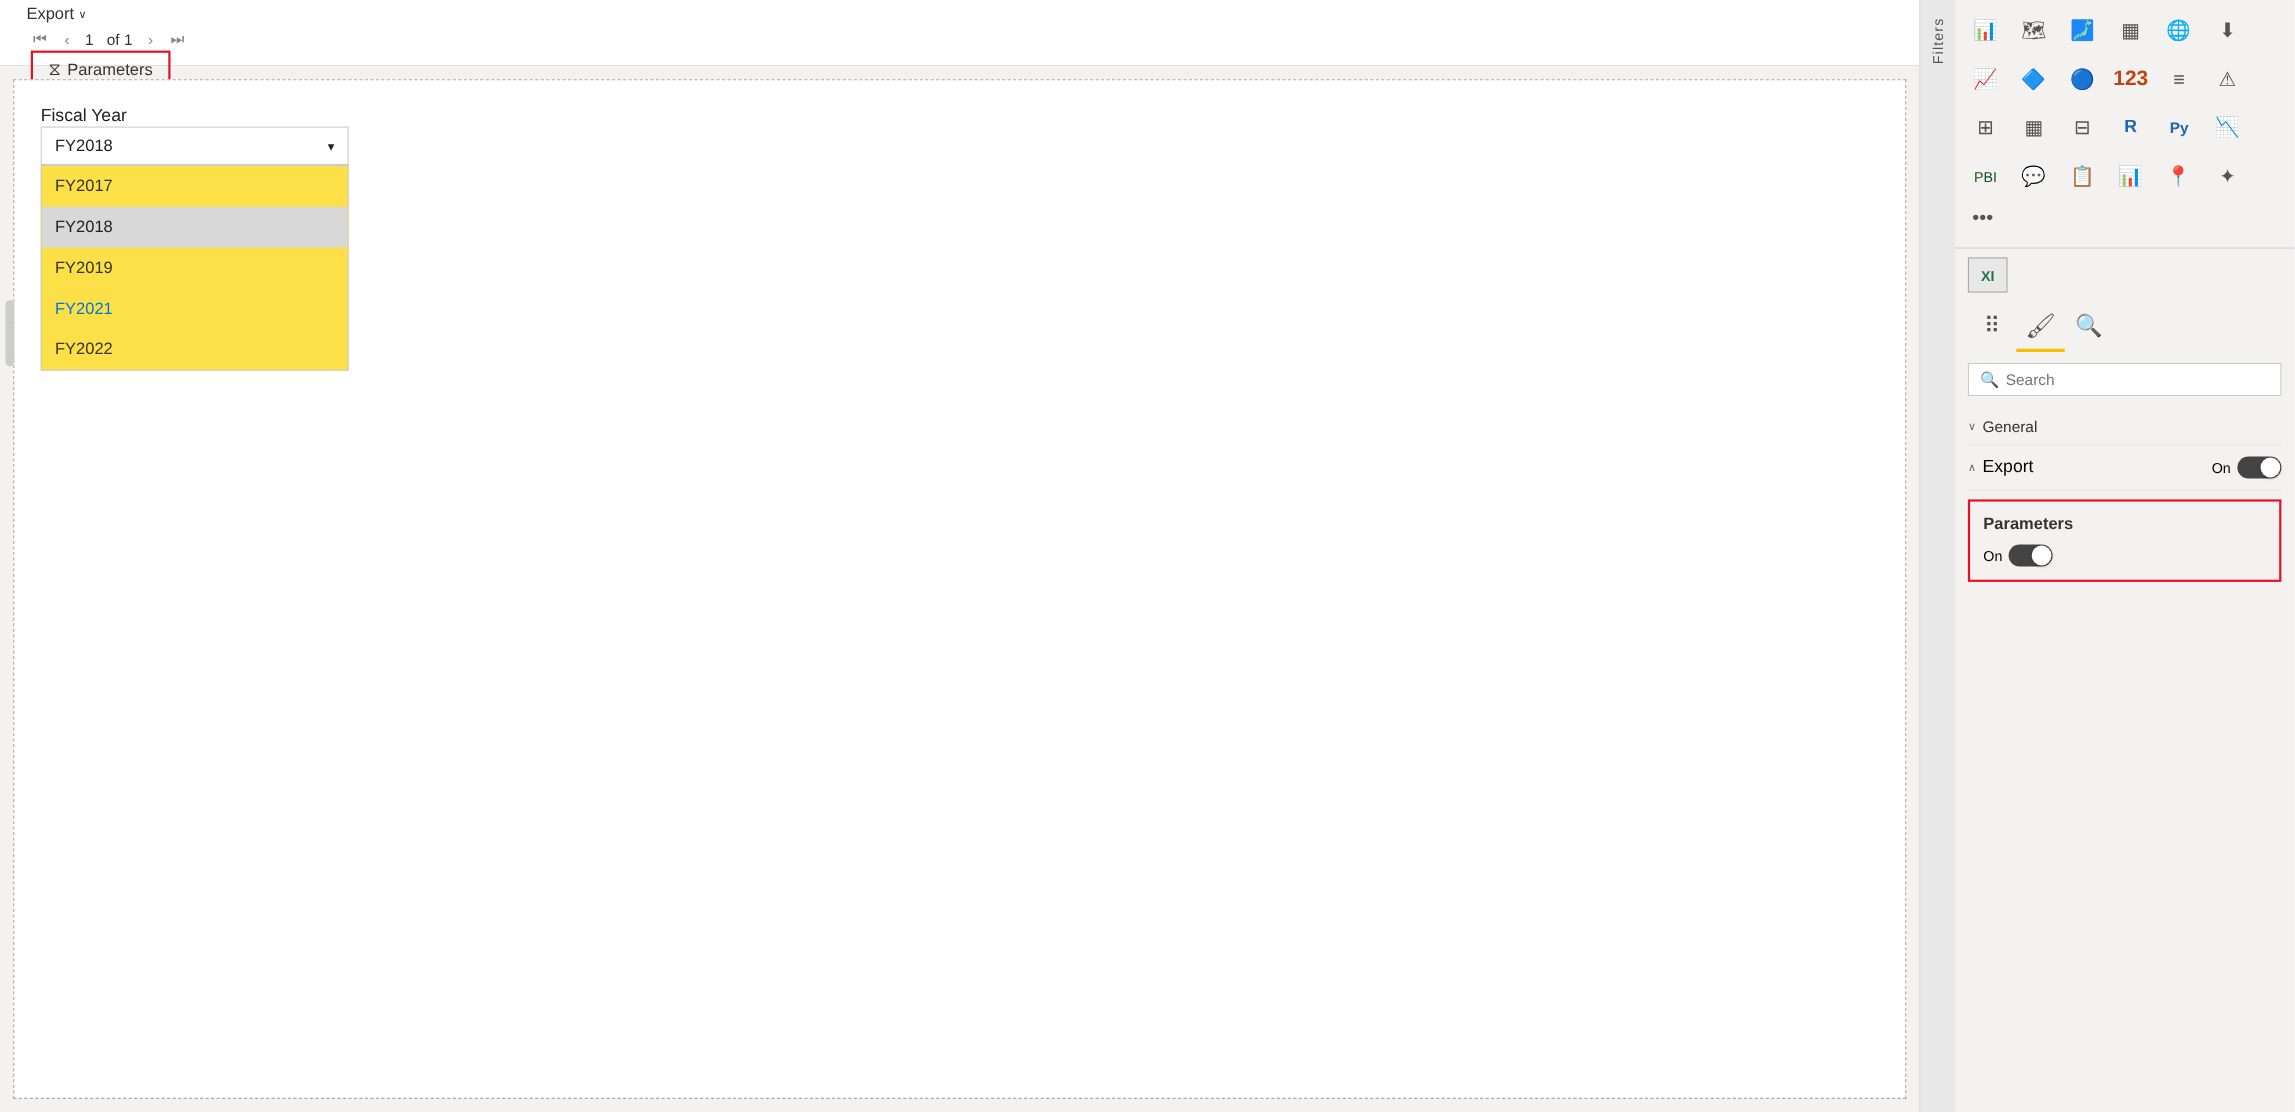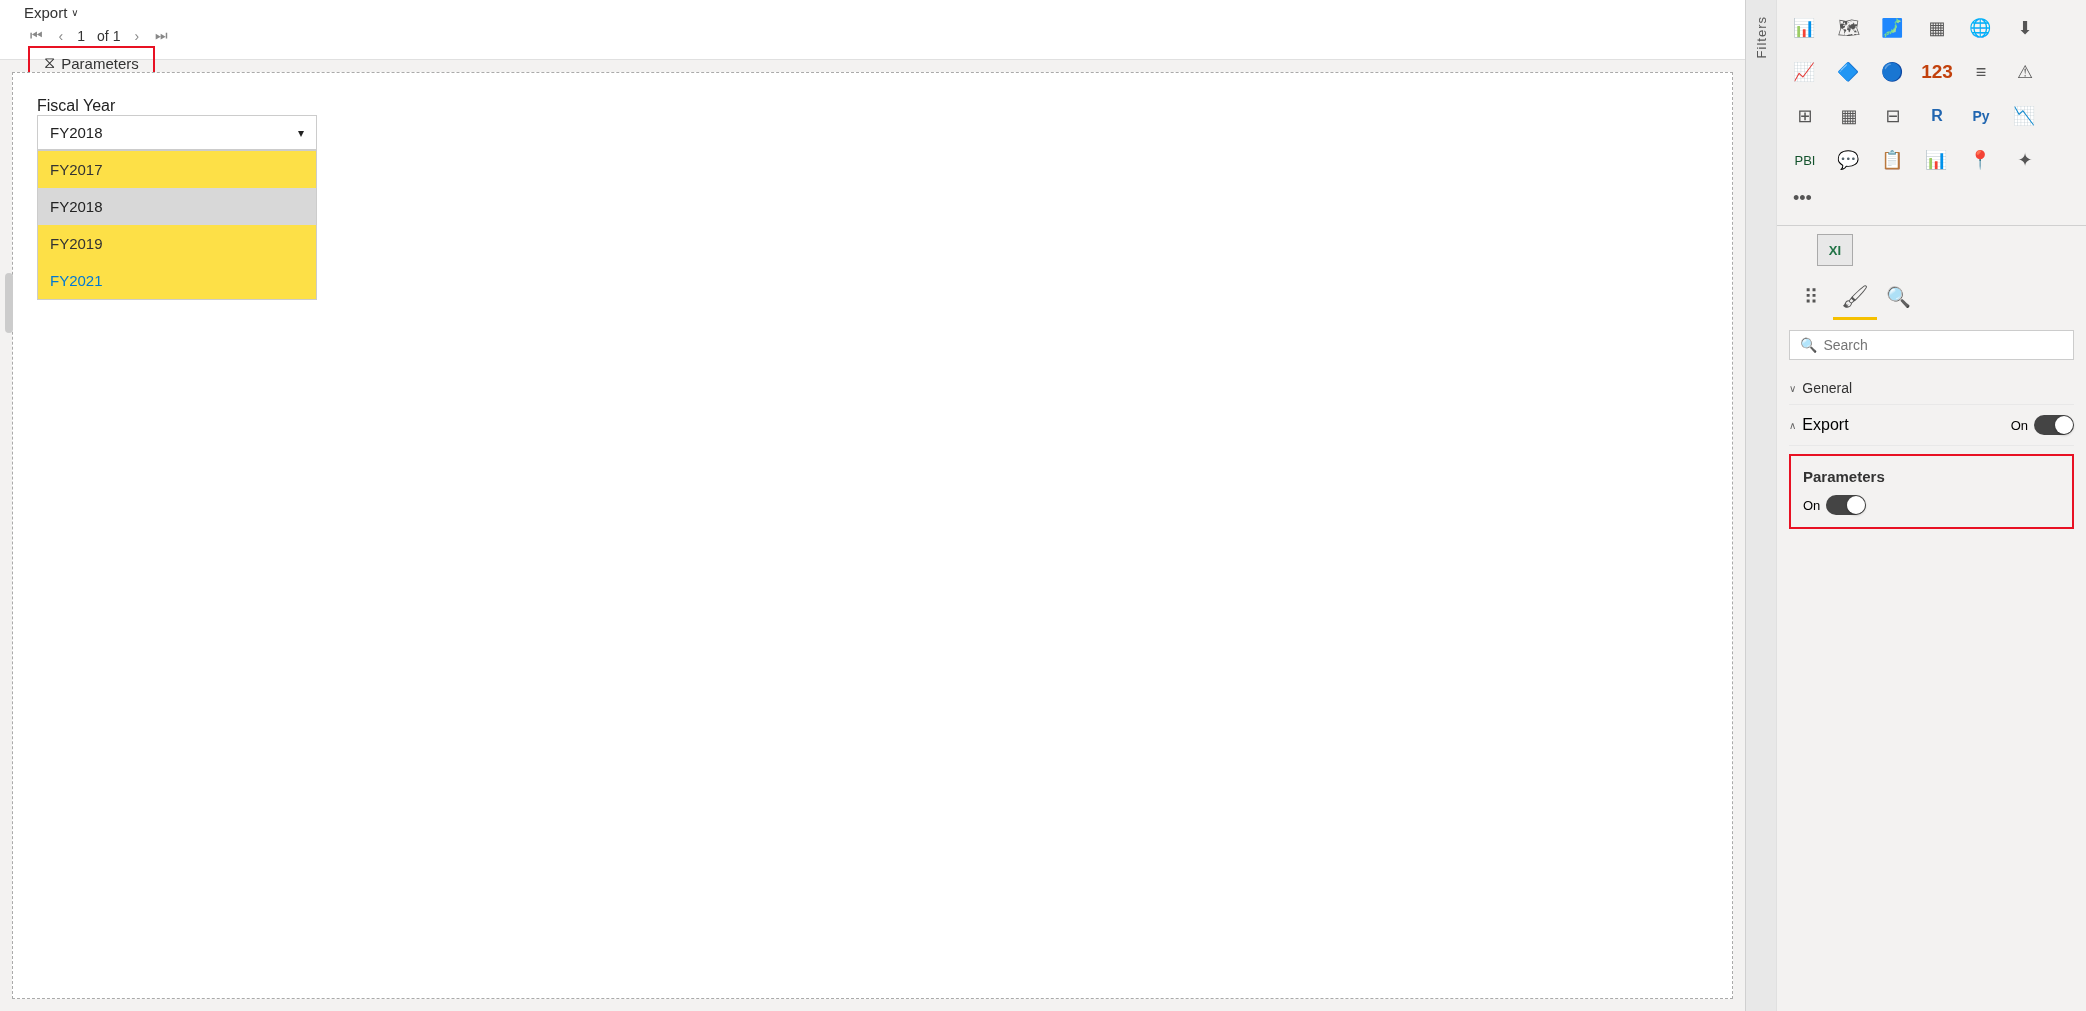--- a/index.html
+++ b/index.html
@@ -359,20 +359,21 @@
       <div class="dropdown-selected">
         <span>FY2018</span>
         <span style="font-size:12px;">▾</span>
       </div>
 
       <div class="dropdown-list">
         <div class="dropdown-item">FY2017</div>
         <div class="dropdown-item selected">FY2018</div>
         <div class="dropdown-item">FY2019</div>
         <div class="dropdown-item blue">FY2021</div>
+        <div class="dropdown-item">FY2022</div>
       </div>
     </div>
   </div>
 </div>
 
 <div style="display:flex; flex-direction:row; background:#f3f2f1; border-left:1px solid #d0d0d0;">
 
   <div class="filters-sidebar-wrapper">
     <div style="writing-mode: vertical-rl; transform: rotate(180deg); font-size:13px; color:#555; letter-spacing:1px; user-select:none;">Filters</div>
   </div>
@@ -412,21 +413,21 @@
         <div class="vis-icon" style="color:#e81123;">📍</div>
         <div class="vis-icon">✦</div>
       </div>
       <div class="icon-row">
         <span style="font-size:18px; color:#555; padding: 4px 8px; cursor:pointer;">•••</span>
       </div>
     </div>
 
     <div class="properties-panel">
 
-      <div style="display:flex; align-items:center; margin-bottom:10px;margin-left:28px;">
+      <div style="display:flex; align-items:center; margin-bottom:10px;">
         <div style="width:36px; height:32px; border:1px solid #aaa; display:flex; align-items:center; justify-content:center; background:#e8e8e8; font-size:13px; font-weight:bold; color:#217346; cursor:pointer;">
           <span>XI</span>
         </div>
       </div>
 
       <div class="format-tabs">
         <div class="format-tab" style="font-size:20px;">⠿</div>
         <div class="format-tab active" style="position:relative;">
           <span style="font-size:22px;">🖌</span>
         </div>

